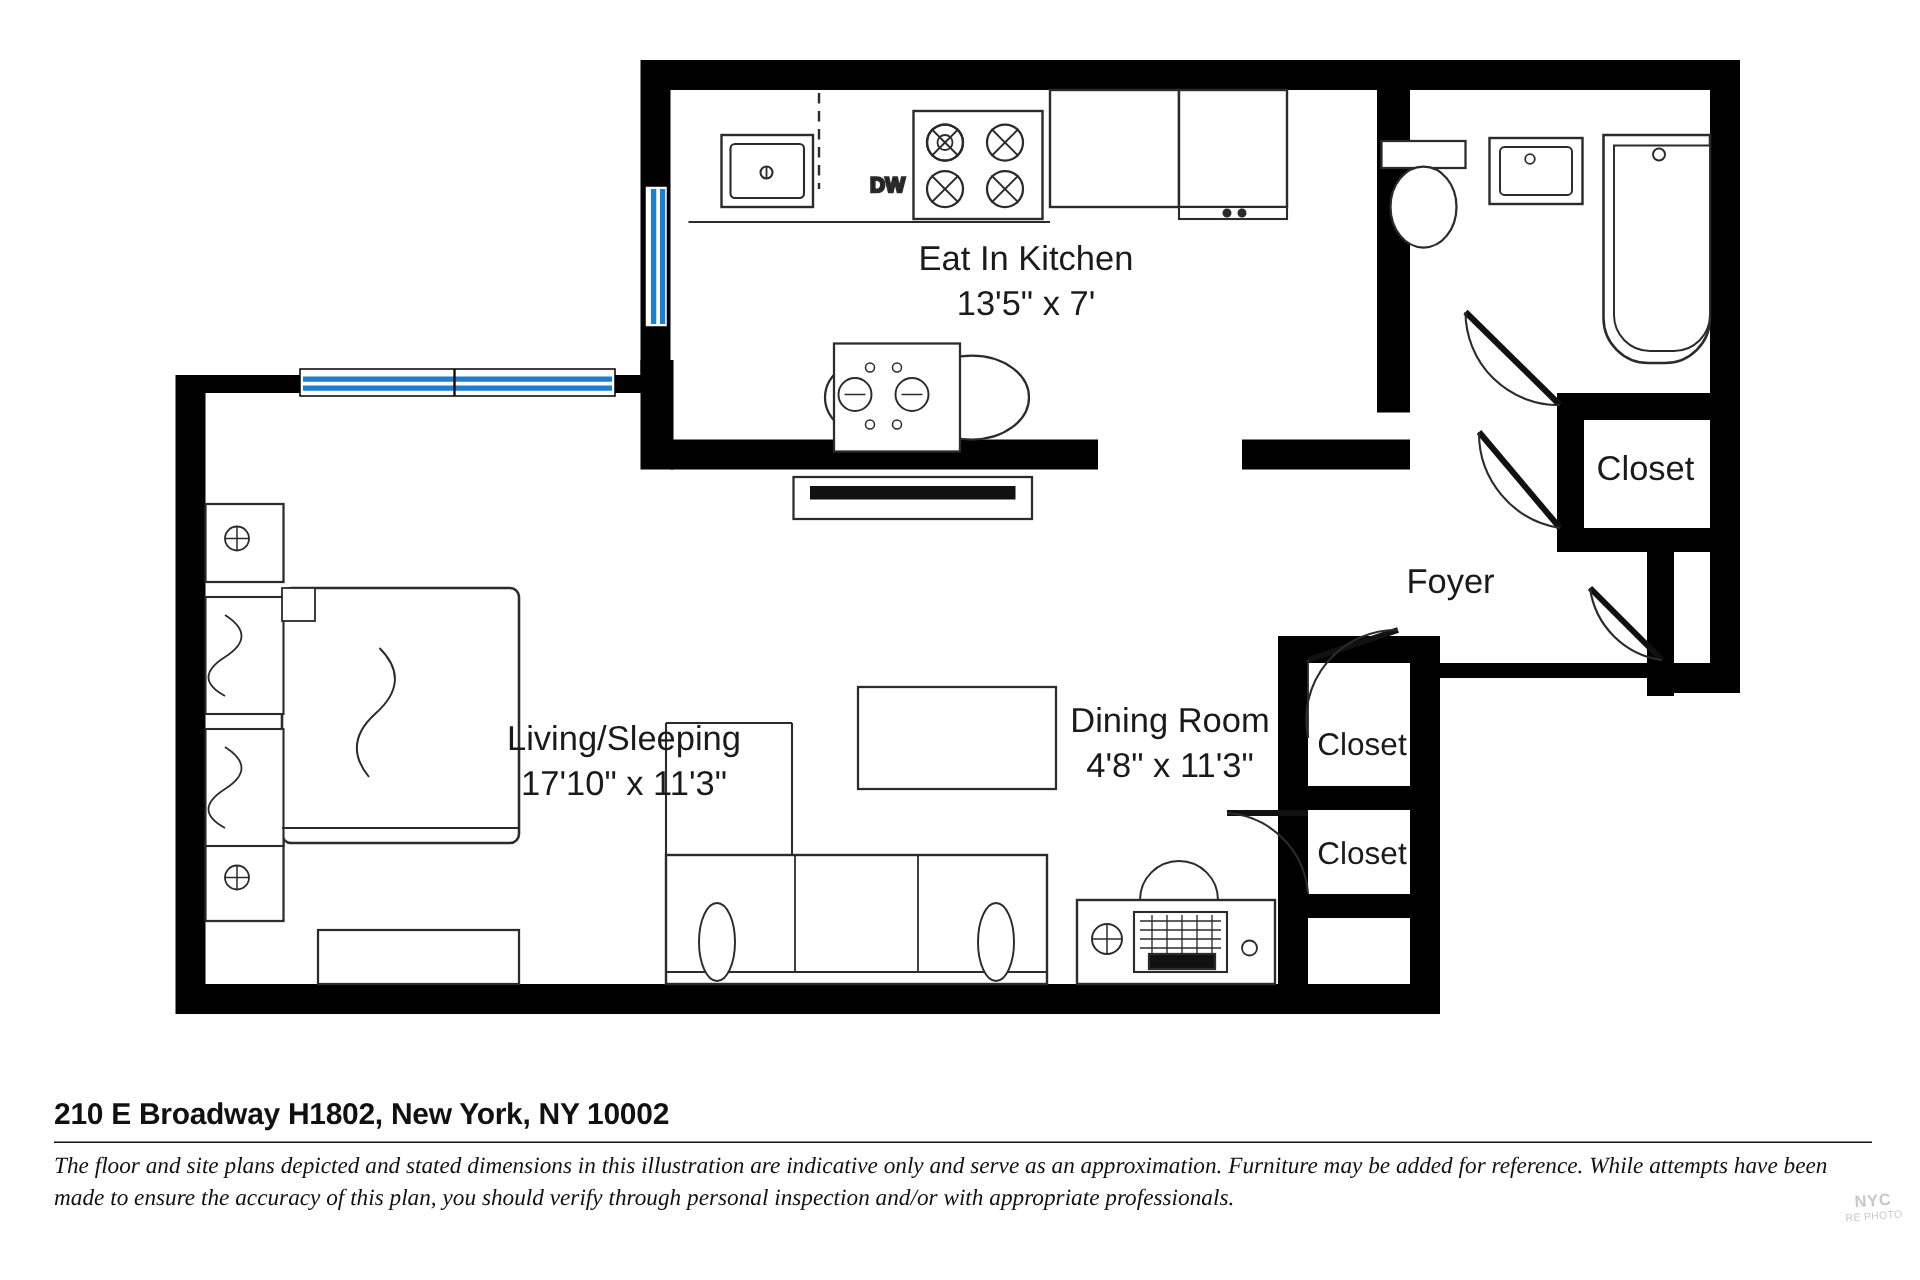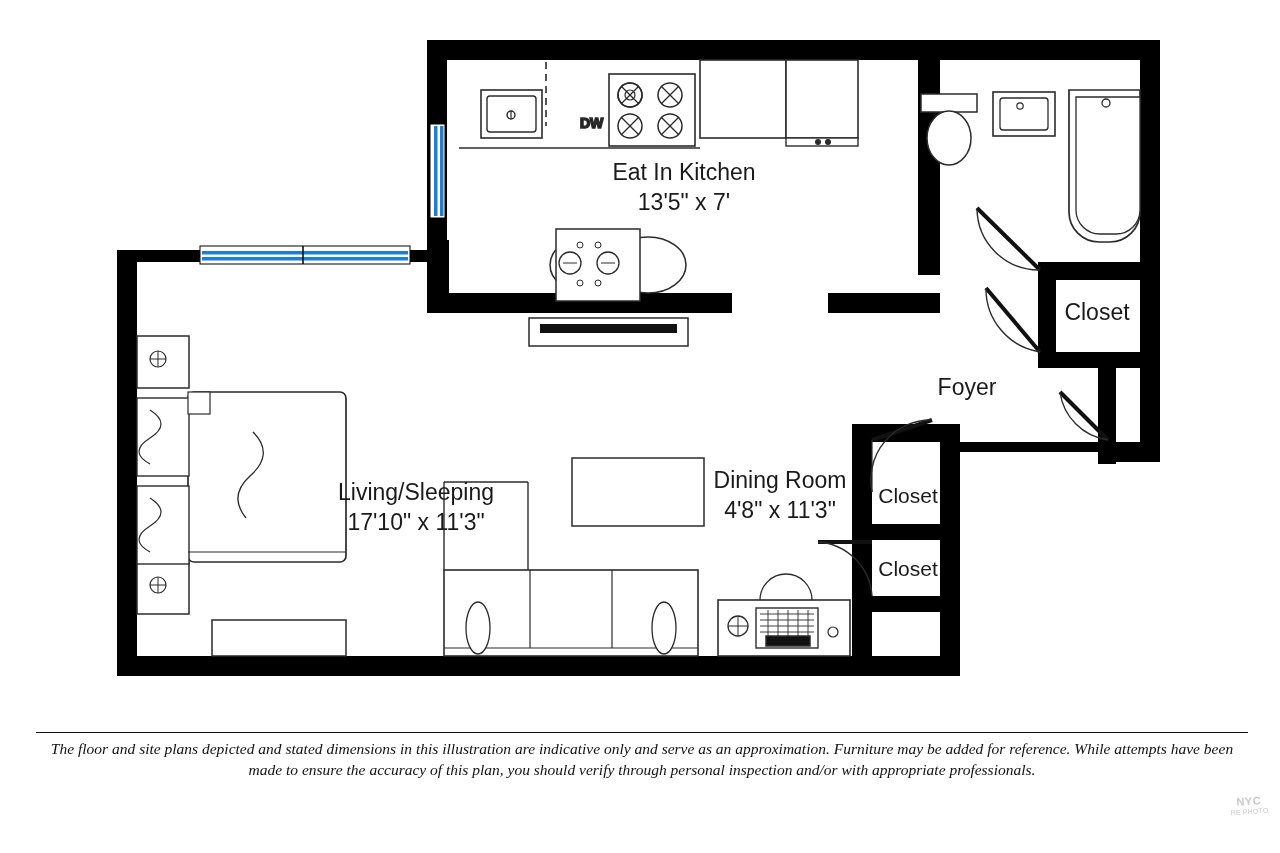--- a/index.html
+++ b/index.html
@@ -41,21 +41,20 @@
     margin: 0 0 6px 0;
   }
   .caption-disclaimer {
     font-family: "Liberation Serif", serif;
     font-style: italic;
     font-size: 15.5px;
     line-height: 1.35;
     color: #111111;
     margin: 0;
     width: 1212px;
-    text-align: center;
   }
   .watermark {
     position: absolute;
     right: 12px;
     bottom: 38px;
     font-family: "Liberation Sans", sans-serif;
     font-size: 11px;
     font-weight: bold;
     color: #c9c9c9;
     letter-spacing: 0.5px;
@@ -351,20 +350,21 @@
 
     <text class="rmlabel" x="967" y="395" text-anchor="middle">Foyer</text>
 
     <text class="rmlabel" x="1097" y="320" text-anchor="middle">Closet</text>
     <text class="rmlabel-sm" x="908" y="503" text-anchor="middle">Closet</text>
     <text class="rmlabel-sm" x="908" y="576" text-anchor="middle">Closet</text>
   </g>
 </svg>
 
 <div class="caption-block">
+  <div class="caption-title">210 E Broadway H1802, New York, NY 10002</div>
   <div class="caption-rule"></div>
   <div class="caption-disclaimer">The floor and site plans depicted and stated dimensions in this illustration are indicative only and serve as an approximation. Furniture may be added for reference. While attempts have been made to ensure the accuracy of this plan, you should verify through personal inspection and/or with appropriate professionals.</div>
 </div>
 
 <div class="watermark">
   <span>NYC</span>
   <span class="w2">RE PHOTO</span>
 </div>
 
 </body></html>

